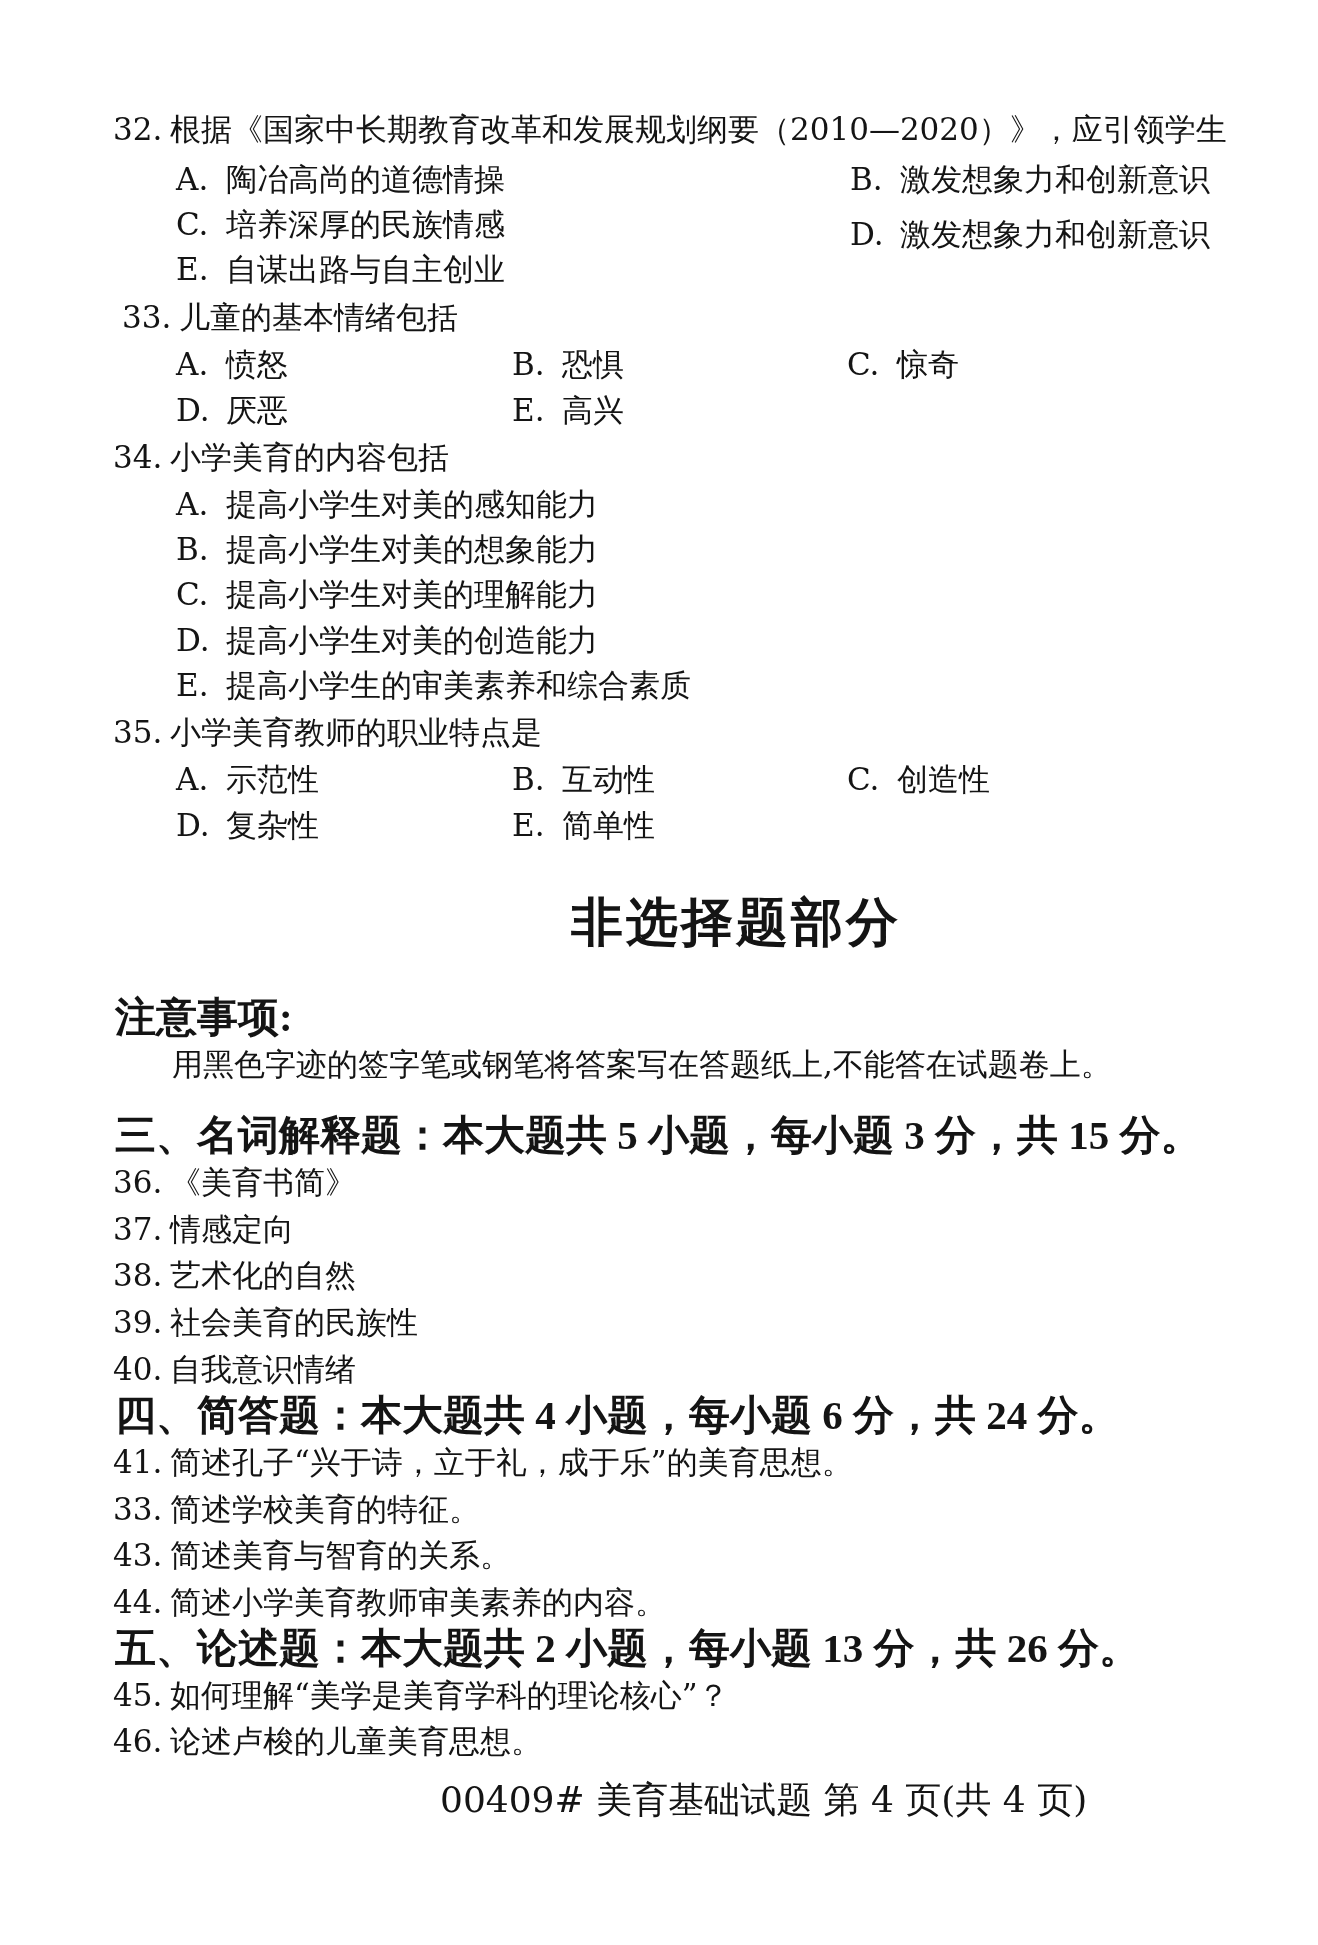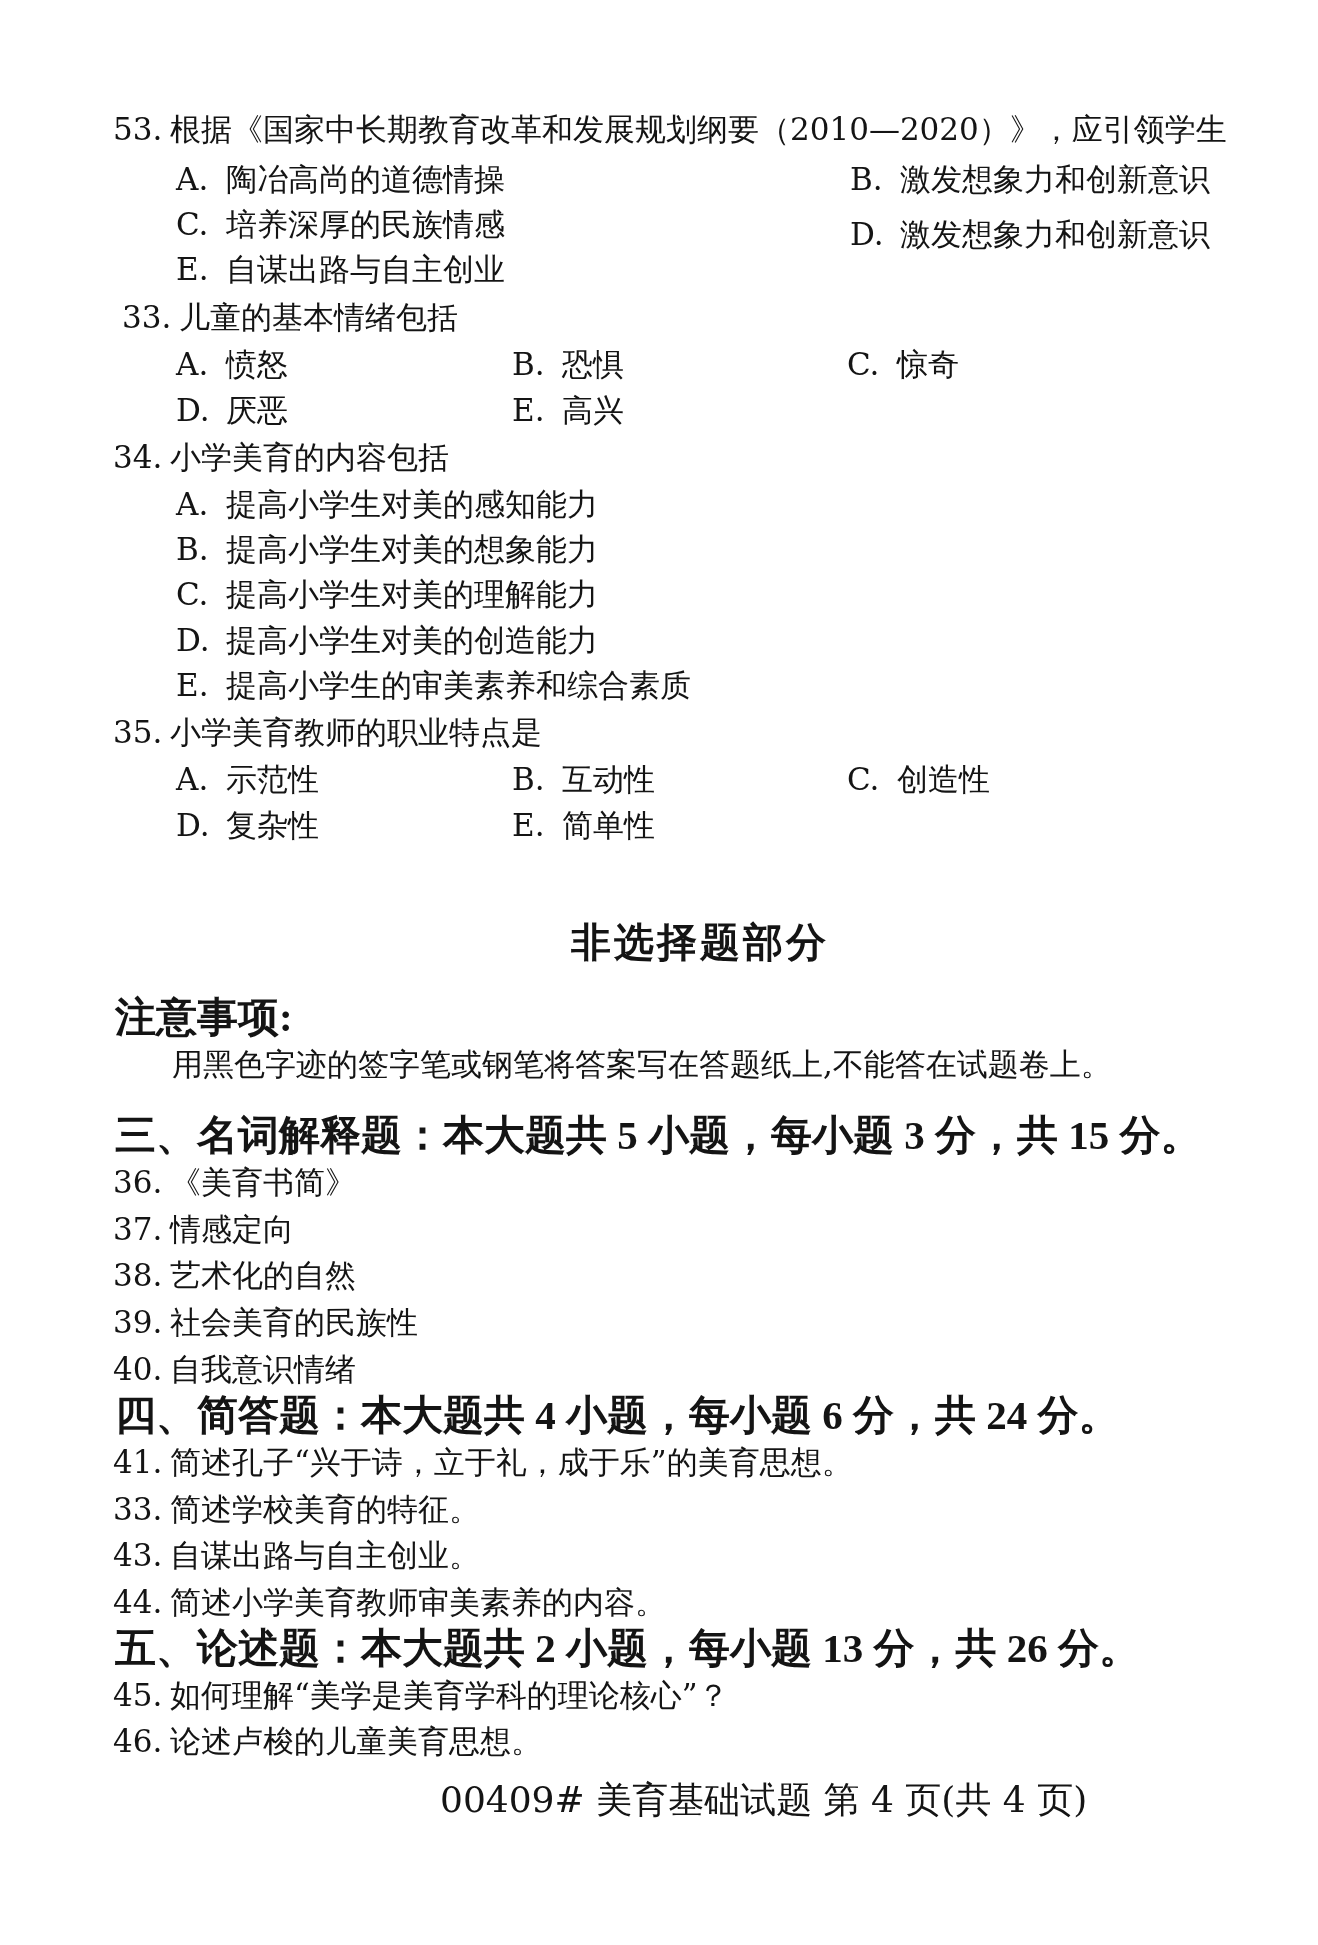--- a/index.html
+++ b/index.html
@@ -17,32 +17,31 @@
   .qnum { display:inline-block; width:57px; }
   .opt-label { display:inline-block; width:50px; }
   .bold-line {
     font-family:Liberation Serif, serif;
     font-weight:700;
     font-size:41px; line-height:38px;
   }
   .heading {
     font-family:"DejaVu Sans","Liberation Sans",sans-serif;
     font-weight:700;
-    font-size:40px; line-height:48px;
+    font-size:52px; line-height:48px;
     letter-spacing:3px;
-    margin-top:20px;
   }
   .footer { font-size:36px; line-height:36px; }
 </style>
 </head>
 <body>
 
 <div>
 
-  <div class="abs q" style="top:110px;left:113px"><span class="qnum">53.</span><span>根据《国家中长期教育改革和发展规划纲要（2010—2020）》，应引领学生</span></div>
+  <div class="abs q" style="top:110px;left:113px"><span class="qnum">32.</span><span>根据《国家中长期教育改革和发展规划纲要（2010—2020）》，应引领学生</span></div>
   <div class="abs q" style="top:160px;left:176px"><span class="opt-label">A.</span><span>陶冶高尚的道德情操</span></div>
   <div class="abs q" style="top:160px;left:850px"><span class="opt-label">B.</span><span>激发想象力和创新意识</span></div>
   <div class="abs q" style="top:205px;left:176px"><span class="opt-label">C.</span><span>培养深厚的民族情感</span></div>
   <div class="abs q" style="top:215px;left:850px"><span class="opt-label">D.</span><span>激发想象力和创新意识</span></div>
   <div class="abs q" style="top:250px;left:176px"><span class="opt-label">E.</span><span>自谋出路与自主创业</span></div>
 
   <div class="abs q" style="top:298px;left:122px"><span class="qnum">33.</span><span>儿童的基本情绪包括</span></div>
   <div class="abs q" style="top:345px;left:176px"><span class="opt-label">A.</span><span>愤怒</span></div>
   <div class="abs q" style="top:345px;left:512px"><span class="opt-label">B.</span><span>恐惧</span></div>
   <div class="abs q" style="top:345px;left:847px"><span class="opt-label">C.</span><span>惊奇</span></div>
@@ -71,21 +70,21 @@
   <div class="abs bold-line" style="top:1116px;left:115px">三、名词解释题：本大题共 5 小题，每小题 3 分，共 15 分。</div>
   <div class="abs q" style="top:1163px;left:113px"><span class="qnum">36.</span><span>《美育书简》</span></div>
   <div class="abs q" style="top:1210px;left:113px"><span class="qnum">37.</span><span>情感定向</span></div>
   <div class="abs q" style="top:1256px;left:113px"><span class="qnum">38.</span><span>艺术化的自然</span></div>
   <div class="abs q" style="top:1303px;left:113px"><span class="qnum">39.</span><span>社会美育的民族性</span></div>
   <div class="abs q" style="top:1350px;left:113px"><span class="qnum">40.</span><span>自我意识情绪</span></div>
 
   <div class="abs bold-line" style="top:1396px;left:115px">四、简答题：本大题共 4 小题，每小题 6 分，共 24 分。</div>
   <div class="abs q" style="top:1443px;left:113px"><span class="qnum">41.</span><span>简述孔子“兴于诗，立于礼，成于乐”的美育思想。</span></div>
   <div class="abs q" style="top:1490px;left:113px"><span class="qnum">33.</span><span>简述学校美育的特征。</span></div>
-  <div class="abs q" style="top:1536px;left:113px"><span class="qnum">43.</span><span>自谋出路与自主创业。</span></div>
+  <div class="abs q" style="top:1536px;left:113px"><span class="qnum">43.</span><span>简述美育与智育的关系。</span></div>
   <div class="abs q" style="top:1583px;left:113px"><span class="qnum">44.</span><span>简述小学美育教师审美素养的内容。</span></div>
 
   <div class="abs bold-line" style="top:1629px;left:115px">五、论述题：本大题共 2 小题，每小题 13 分，共 26 分。</div>
   <div class="abs q" style="top:1676px;left:113px"><span class="qnum">45.</span><span>如何理解“美学是美育学科的理论核心”？</span></div>
   <div class="abs q" style="top:1722px;left:113px"><span class="qnum">46.</span><span>论述卢梭的儿童美育思想。</span></div>
 
   <div class="abs footer" style="top:1782px;left:440px">00409# 美育基础试题 第 4 页(共 4 页)</div>
 
 </div>
 

